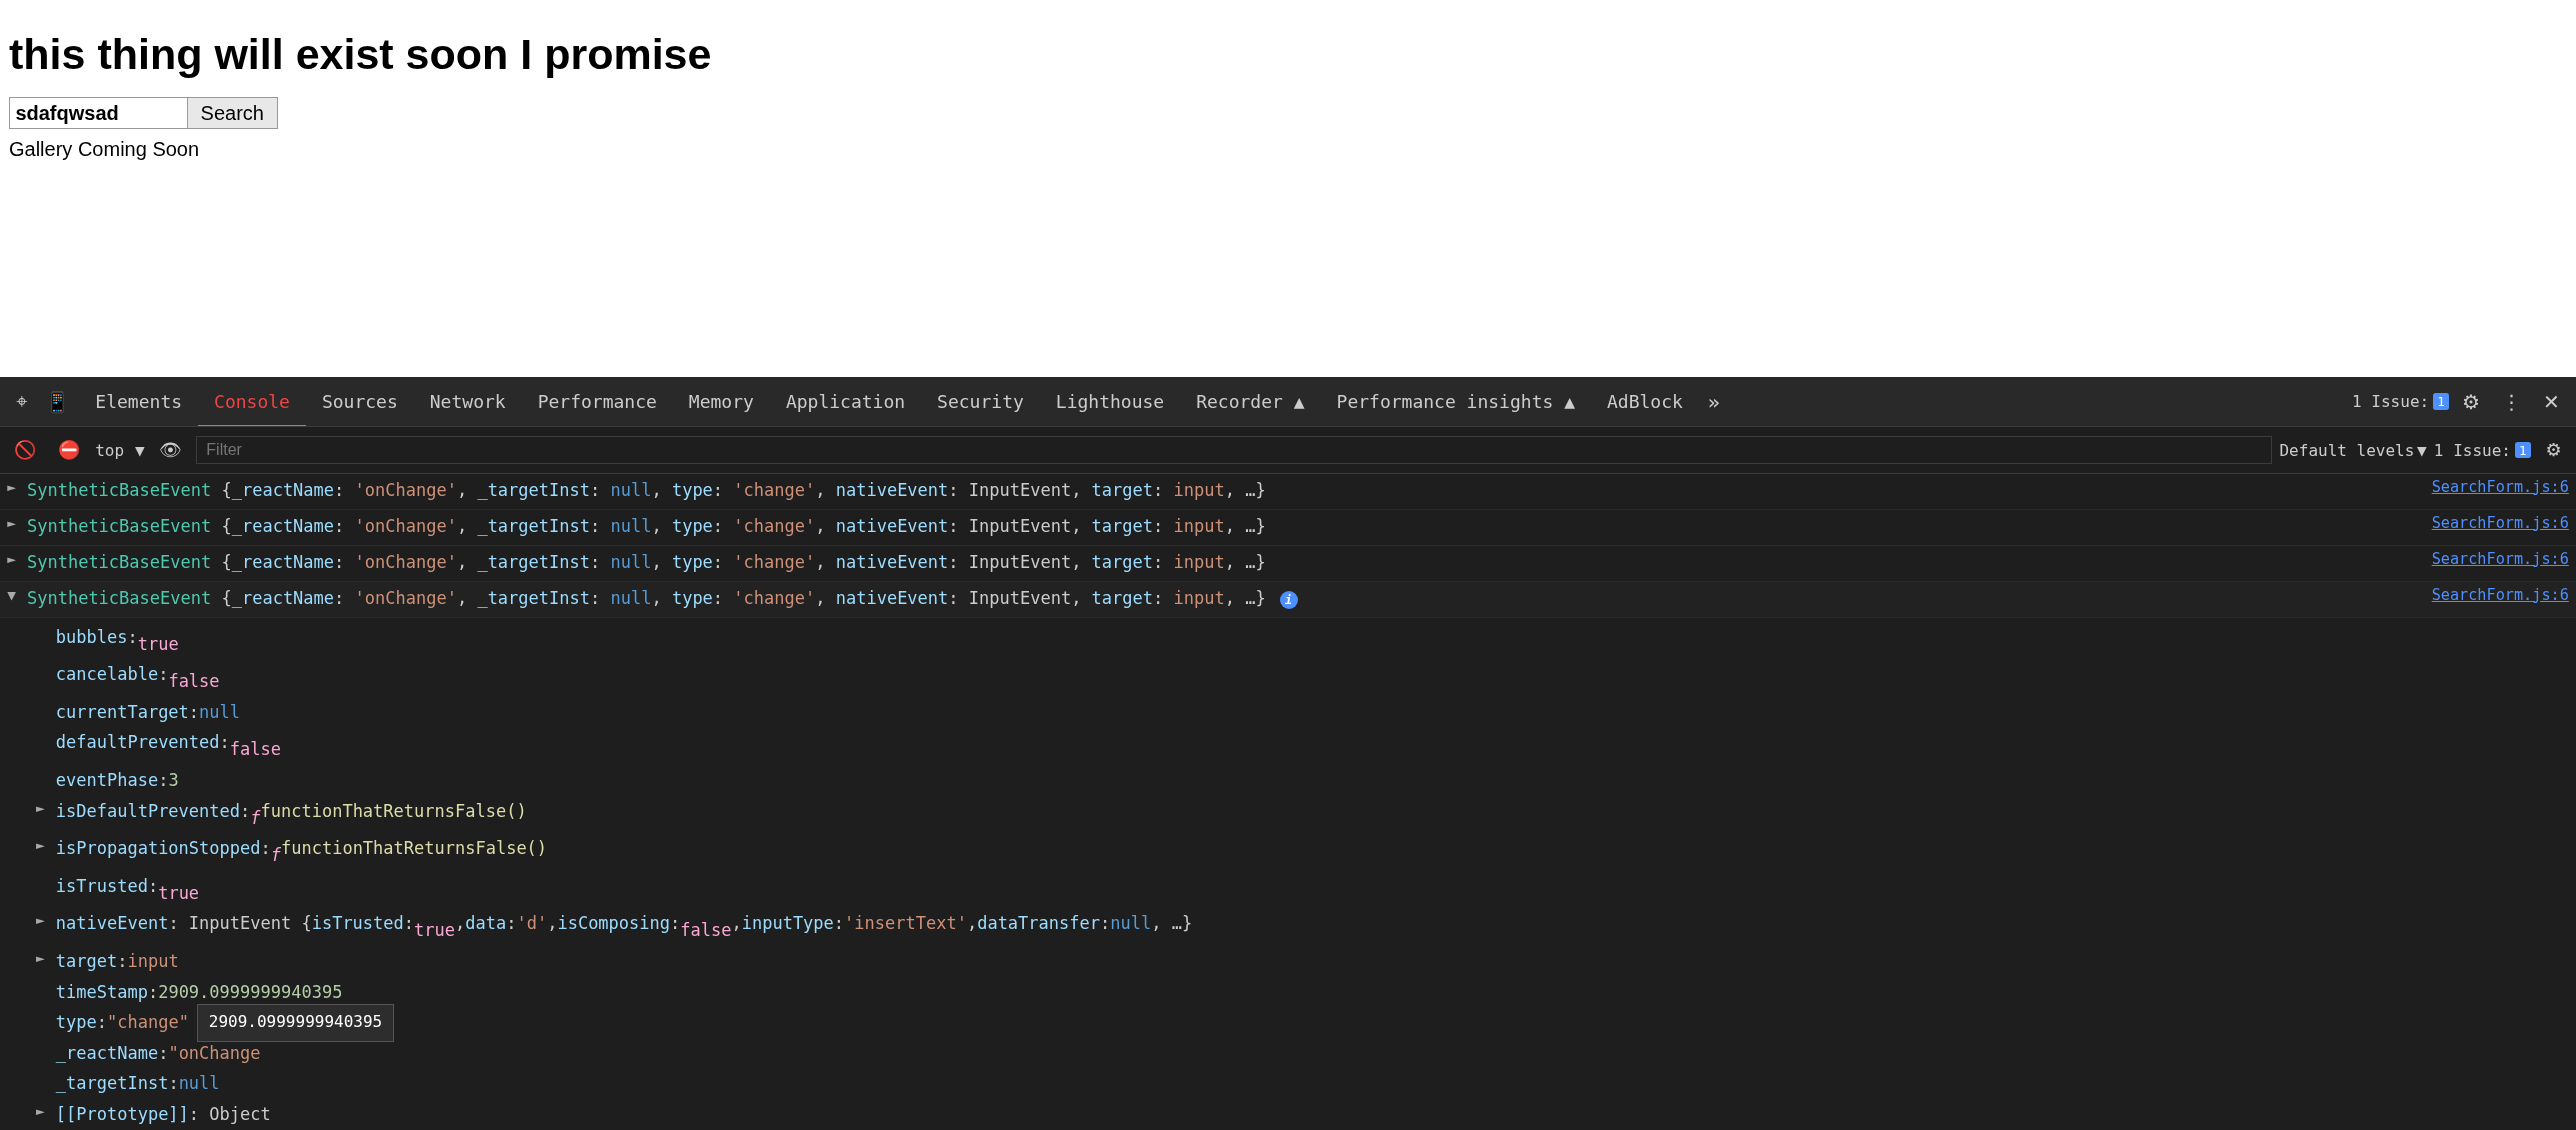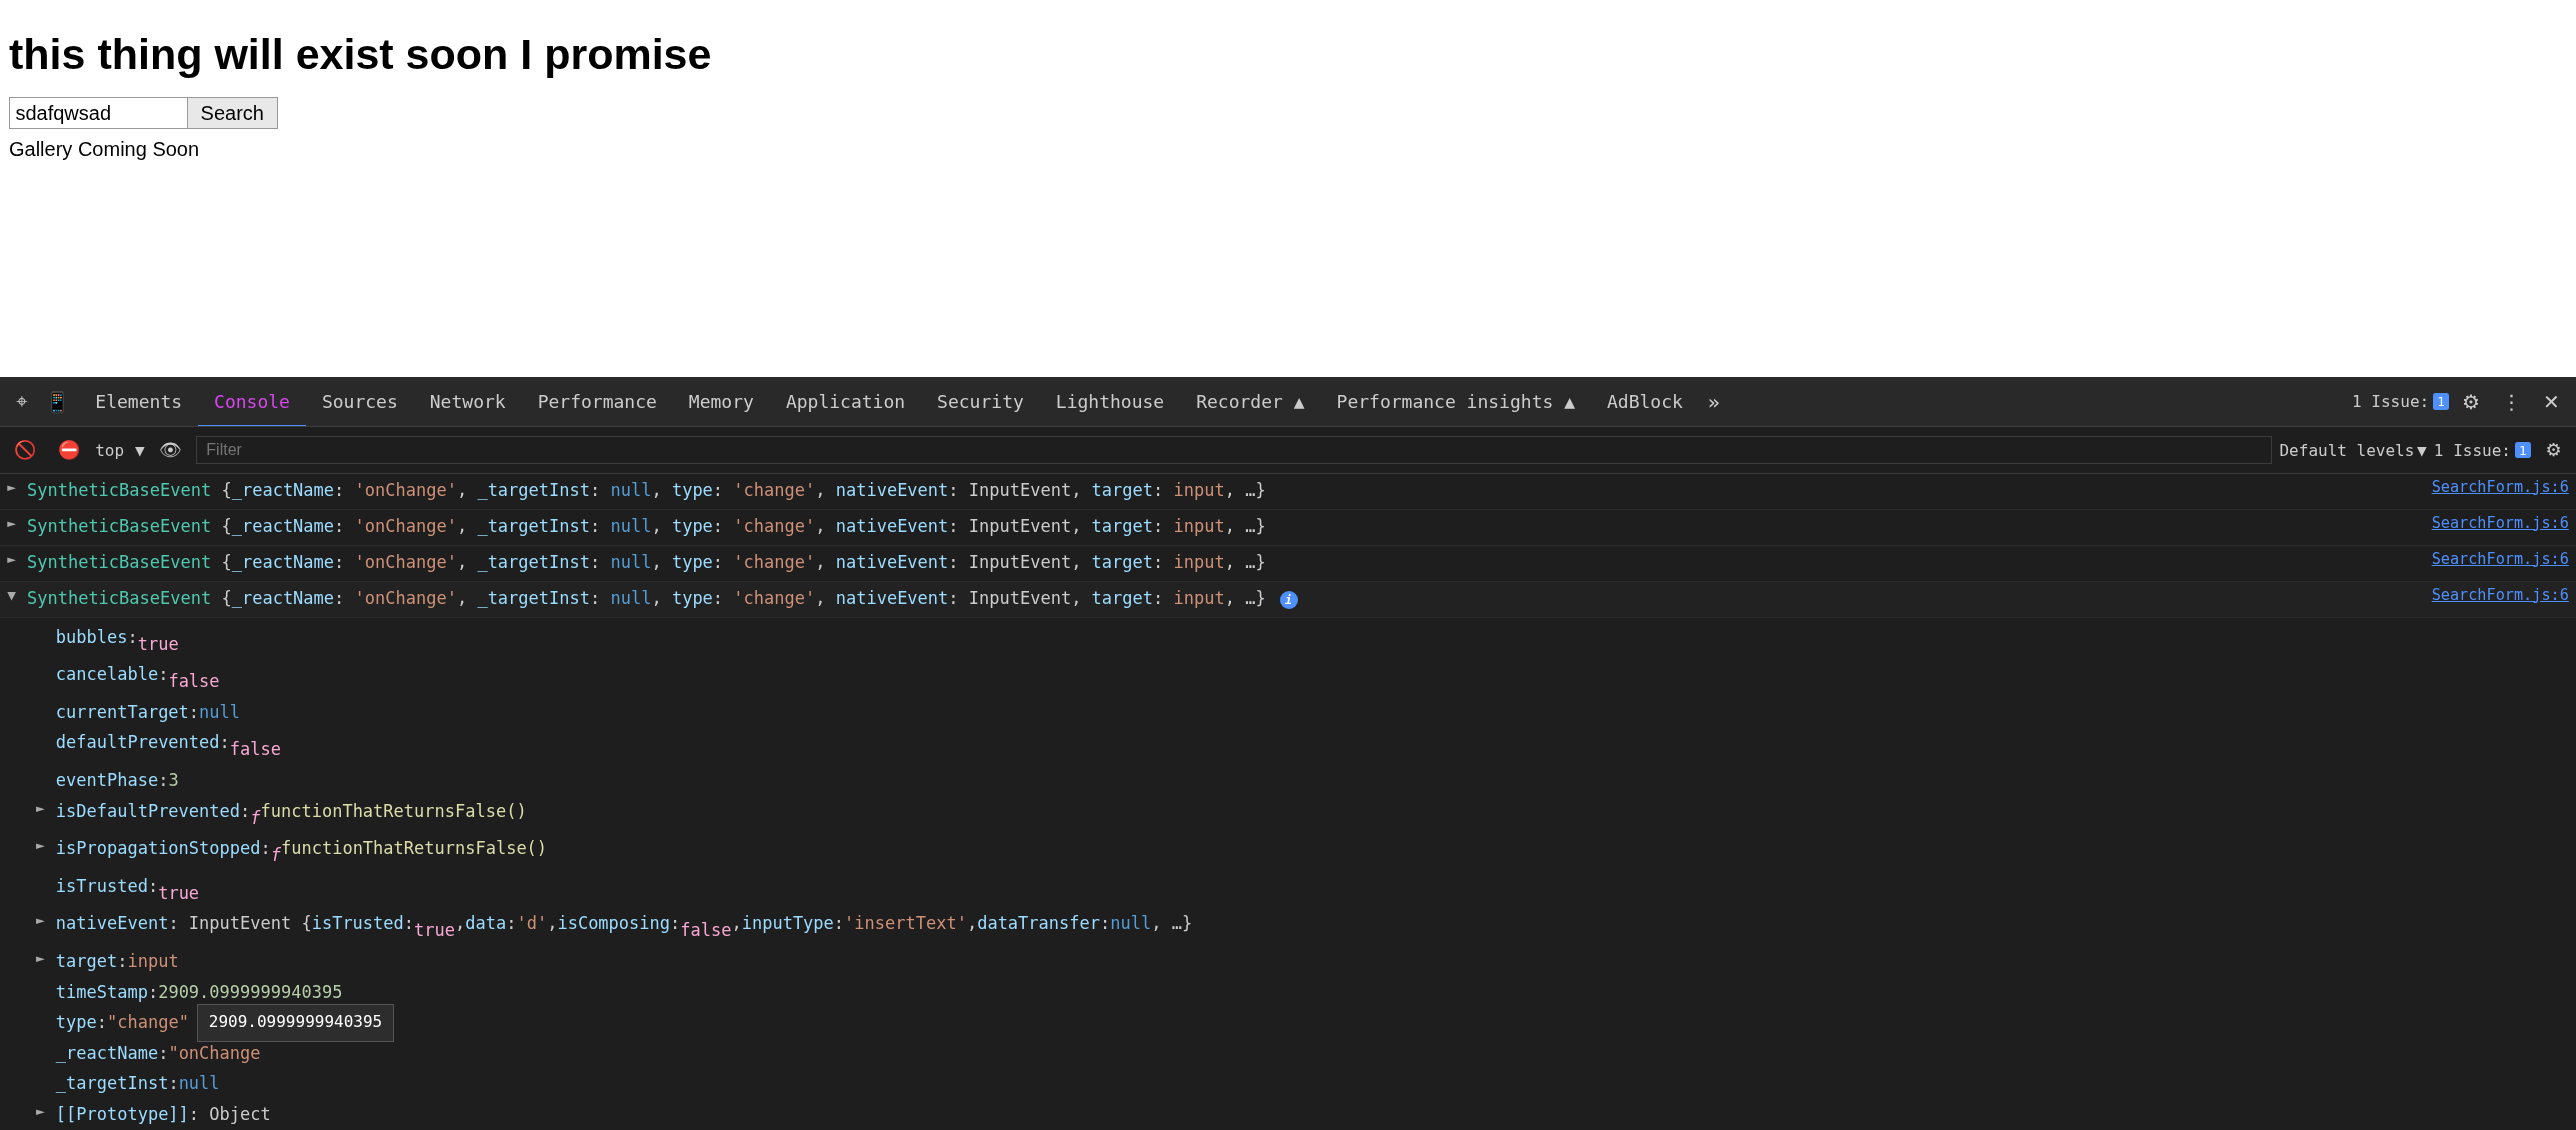--- a/index.html
+++ b/index.html
@@ -22,20 +22,21 @@
       align-items: center;
       gap: 0;
       margin-bottom: 9px;
     }
     .search-input {
       border: 0.9px solid #999;
       padding: 3.6px 5.4px;
       font-size: 20px;
       width: 179px;
       outline: none;
+      font-weight: bold;
     }
     .search-button {
       border: 0.9px solid #999;
       border-left: none;
       background: #e8e8e8;
       padding: 3.6px 12.6px;
       font-size: 20px;
       cursor: pointer;
     }
     .gallery-text {
@@ -85,21 +86,21 @@
       height: 100%;
       display: flex;
       align-items: center;
       font-size: 18px;
       color: #ccc;
       cursor: pointer;
       border-bottom: 1.8px solid transparent;
       white-space: nowrap;
     }
     .tab-item.active {
-      color: #d946ef;
+      color: #ef4444;
       border-bottom: 1.8px solid #4d90fe;
     }
     .tab-more {
       color: #ccc;
       font-size: 20px;
       padding: 0 9px;
       cursor: pointer;
     }
     .toolbar-right {
       display: flex;

